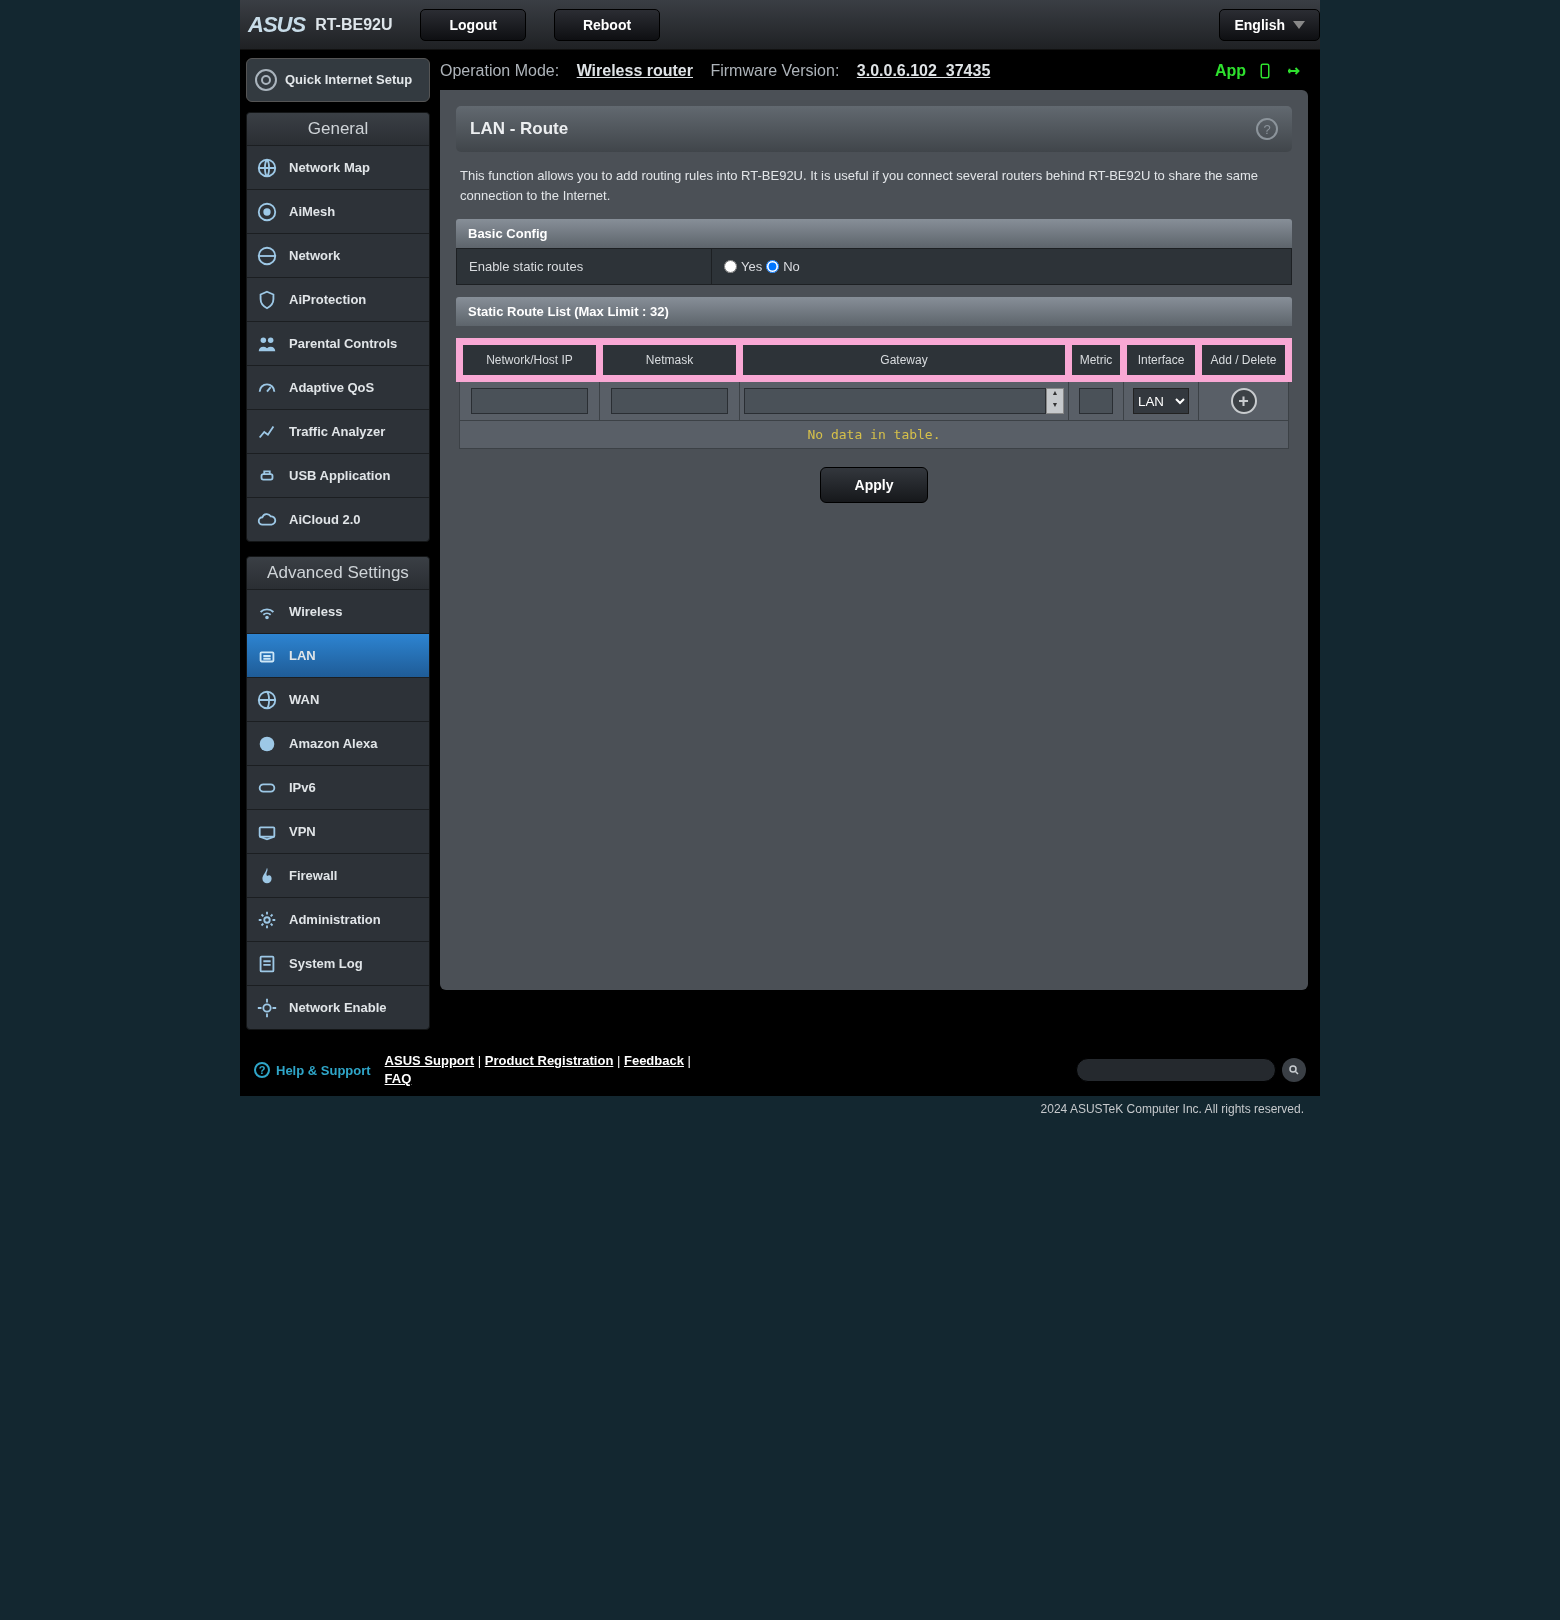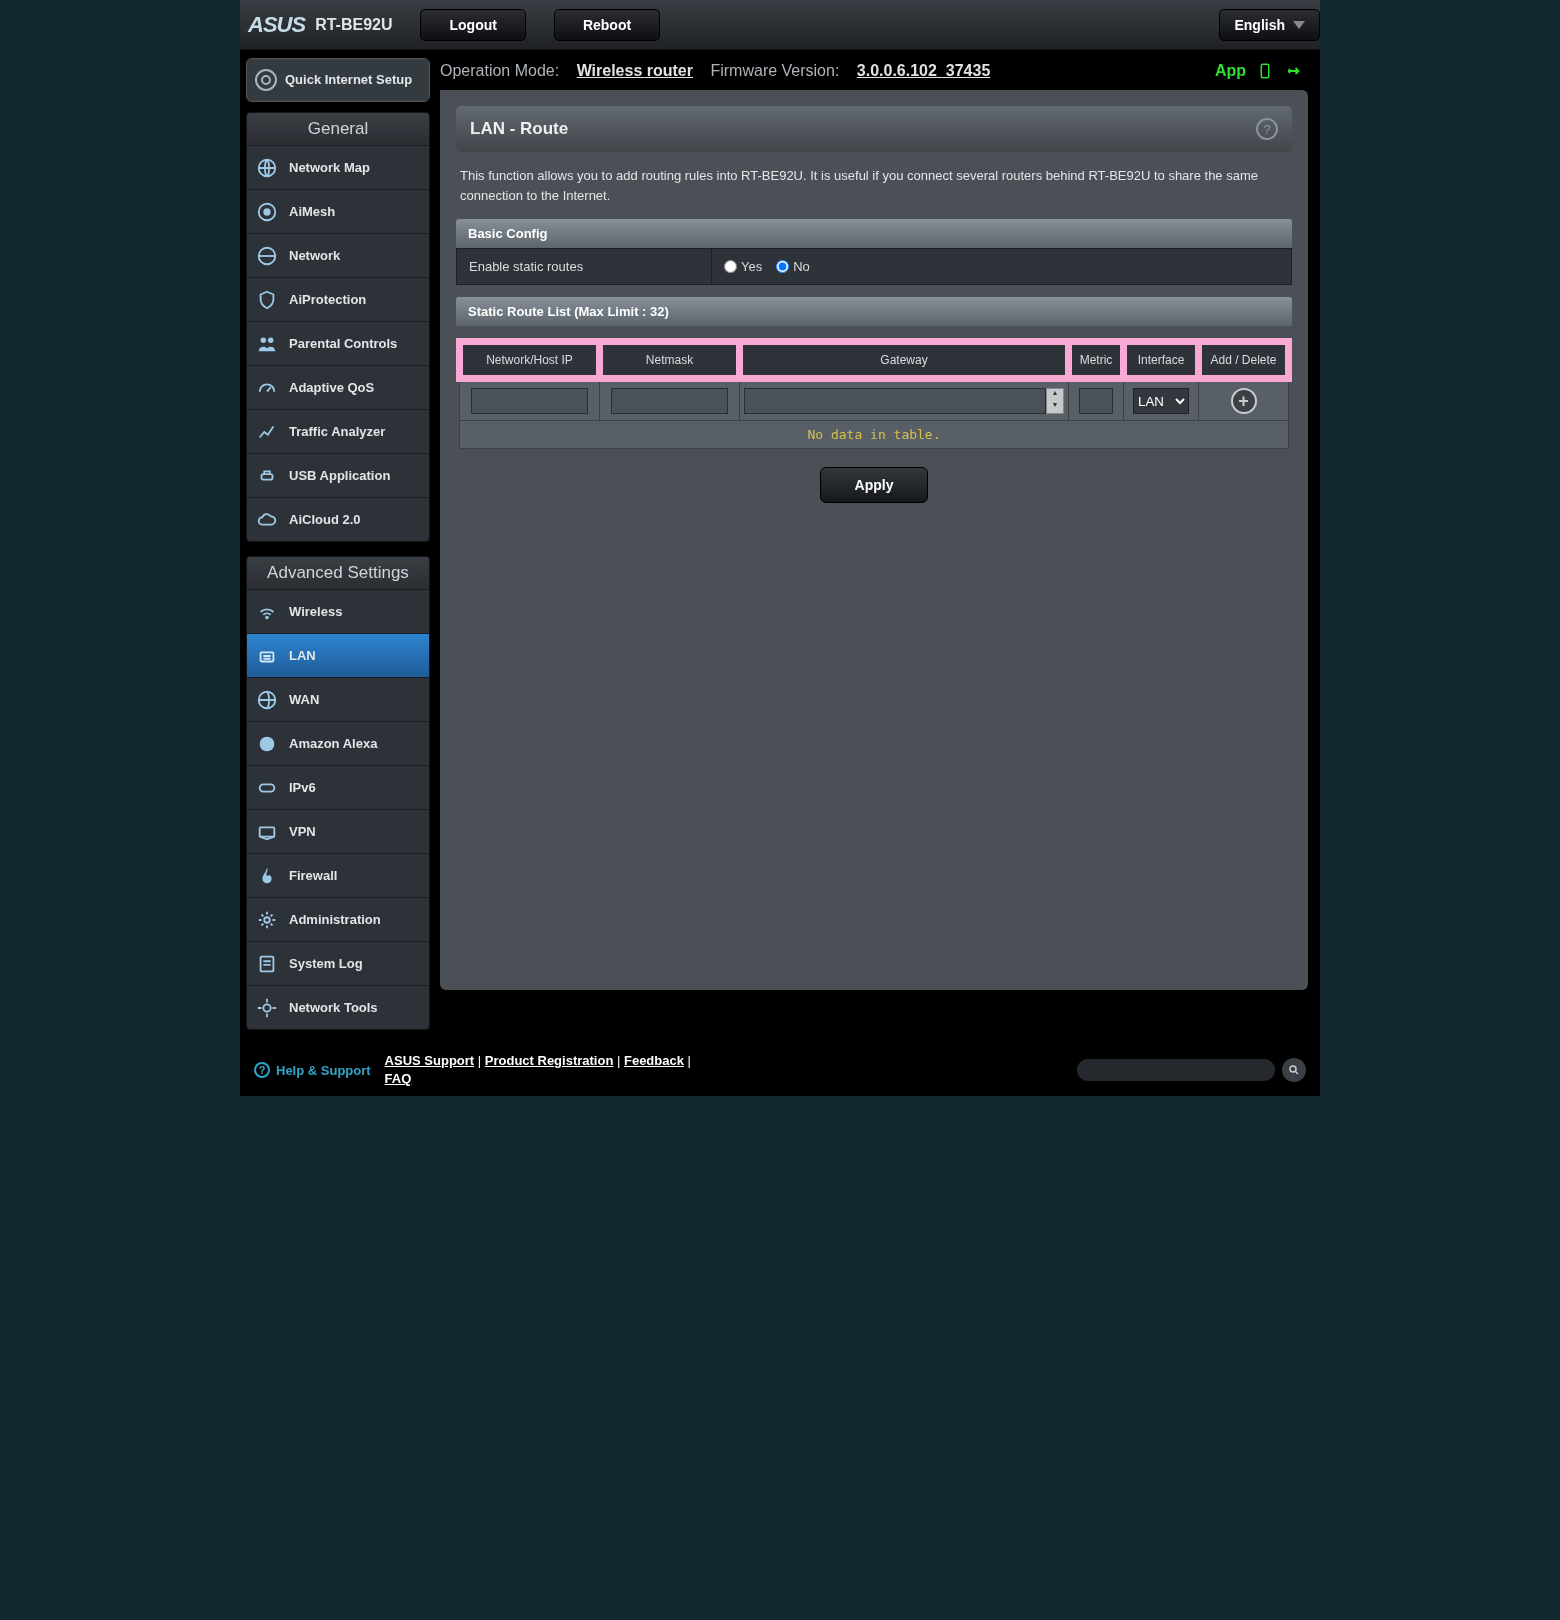--- a/index.html
+++ b/index.html
@@ -31,21 +31,21 @@
 .tab { background:#2e3339; color:#c8ccd0; padding:10px 14px; border-radius:4px 4px 0 0; cursor:pointer; font-size:13px; }
 .tab.active { background:#54595f; color:#fff; }
 .content { background:#4b5056; border-radius:0 6px 6px 6px; padding:16px; min-height:900px; }
 .titlebar { background:linear-gradient(#626970,#40454a); border-radius:5px; padding:12px 14px; display:flex; align-items:center; }
 .titlebar h2 { font-size:17px; color:#eceef0; font-weight:bold; }
 .help { margin-left:auto; width:22px; height:22px; border:2px solid #8c949b; border-radius:50%; color:#8c949b; display:flex; align-items:center; justify-content:center; font-size:13px; cursor:pointer; }
 .desc { color:#e2e5e8; font-size:13px; padding:14px 4px; line-height:1.5; }
 .section-hdr { background:linear-gradient(#878f98,#5d646b); color:#fff; font-weight:bold; font-size:13px; padding:7px 12px; border-radius:3px 3px 0 0; }
 .cfg-row { display:flex; background:#2d3338; border:1px solid #1d2023; }
 .cfg-lbl { width:255px; padding:10px 12px; color:#d9dcdf; border-right:1px solid #1d2023; }
-.cfg-val { flex:1; padding:8px 12px; display:flex; gap:14px; }
+.cfg-val { flex:1; padding:8px 12px; display:flex; gap:4px; }
 .cfg-val label { display:flex; align-items:center; gap:4px; color:#dadce0; cursor:pointer; }
 .tbl { width:100%; border-collapse:collapse; margin-top:12px; }
 .tbl th { background:#2d3338; color:#d9dcdf; font-weight:normal; font-size:12px; padding:8px 4px; border:7px solid #f9a8d4; }
 .tbl td { background:#595f67; border:1px solid #3c4146; padding:6px 4px; text-align:center; }
 .tbl input[type=text] { width:90%; height:26px; background:#4a5158; border:1px solid #2a2e33; color:#fff; padding:0 4px; }
 .tbl select { width:56px; height:26px; background:#33383e; color:#fff; border:1px solid #222; }
 .gw { display:flex; }
 .gw input { flex:1; }
 .spin { width:18px; background:#c6c9cc; border:1px solid #888; display:flex; flex-direction:column; }
 .spin div { flex:1; font-size:7px; color:#333; text-align:center; line-height:1; cursor:pointer; }
@@ -249,21 +249,21 @@
               </span>
               <span>System Log</span>
             </div>
         <div class="menu-item">
               <span class="ico">
                 <svg class="ic" viewBox="0 0 24 24" fill="none" stroke="#9dc8e6" stroke-width="2">
                   <circle cx="12" cy="12" r="4"></circle>
                   <path d="M12 2v4M12 18v4M2 12h4M18 12h4"></path>
                 </svg>
               </span>
-              <span>Network Tools</span>
+              <span>Network Enable</span>
             </div>
       </div>
     </div>
 
     <div class="main">
       <div class="statusbar">
         <span class="lbl">Operation Mode:</span>
         <span>&nbsp;</span>
         <a class="lnk">Wireless router</a>
         <span>&nbsp;</span>
@@ -353,13 +353,14 @@
       <input type="text" style="">
       <span class="sbtn">
             <svg width="12" height="12" viewBox="0 0 24 24" fill="none" stroke="#c9cdd1" stroke-width="3">
               <circle cx="10" cy="10" r="6"></circle>
               <path d="M15 15l5 5"></path>
             </svg>
           </span>
     </div>
   </div>
 </div>
+<div class="copy">2024 ASUSTeK Computer Inc. All rights reserved.</div>
 </div>
 
 </body></html>

